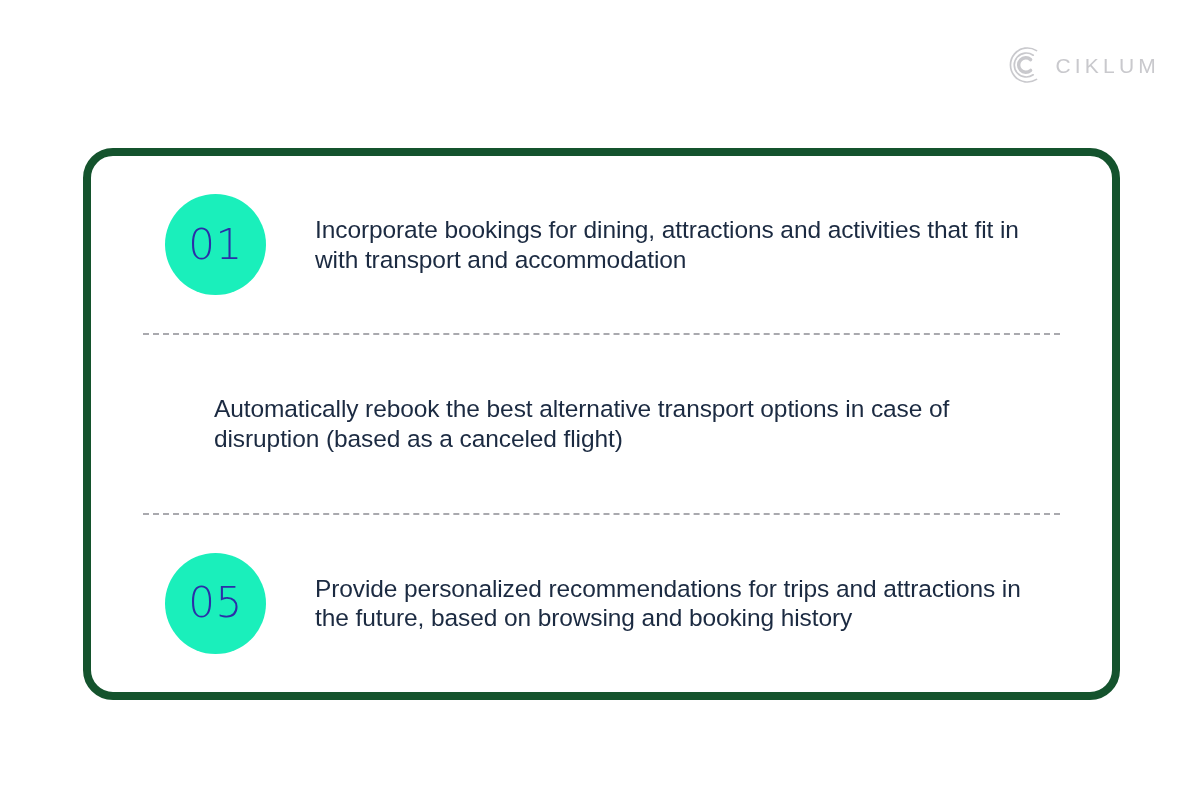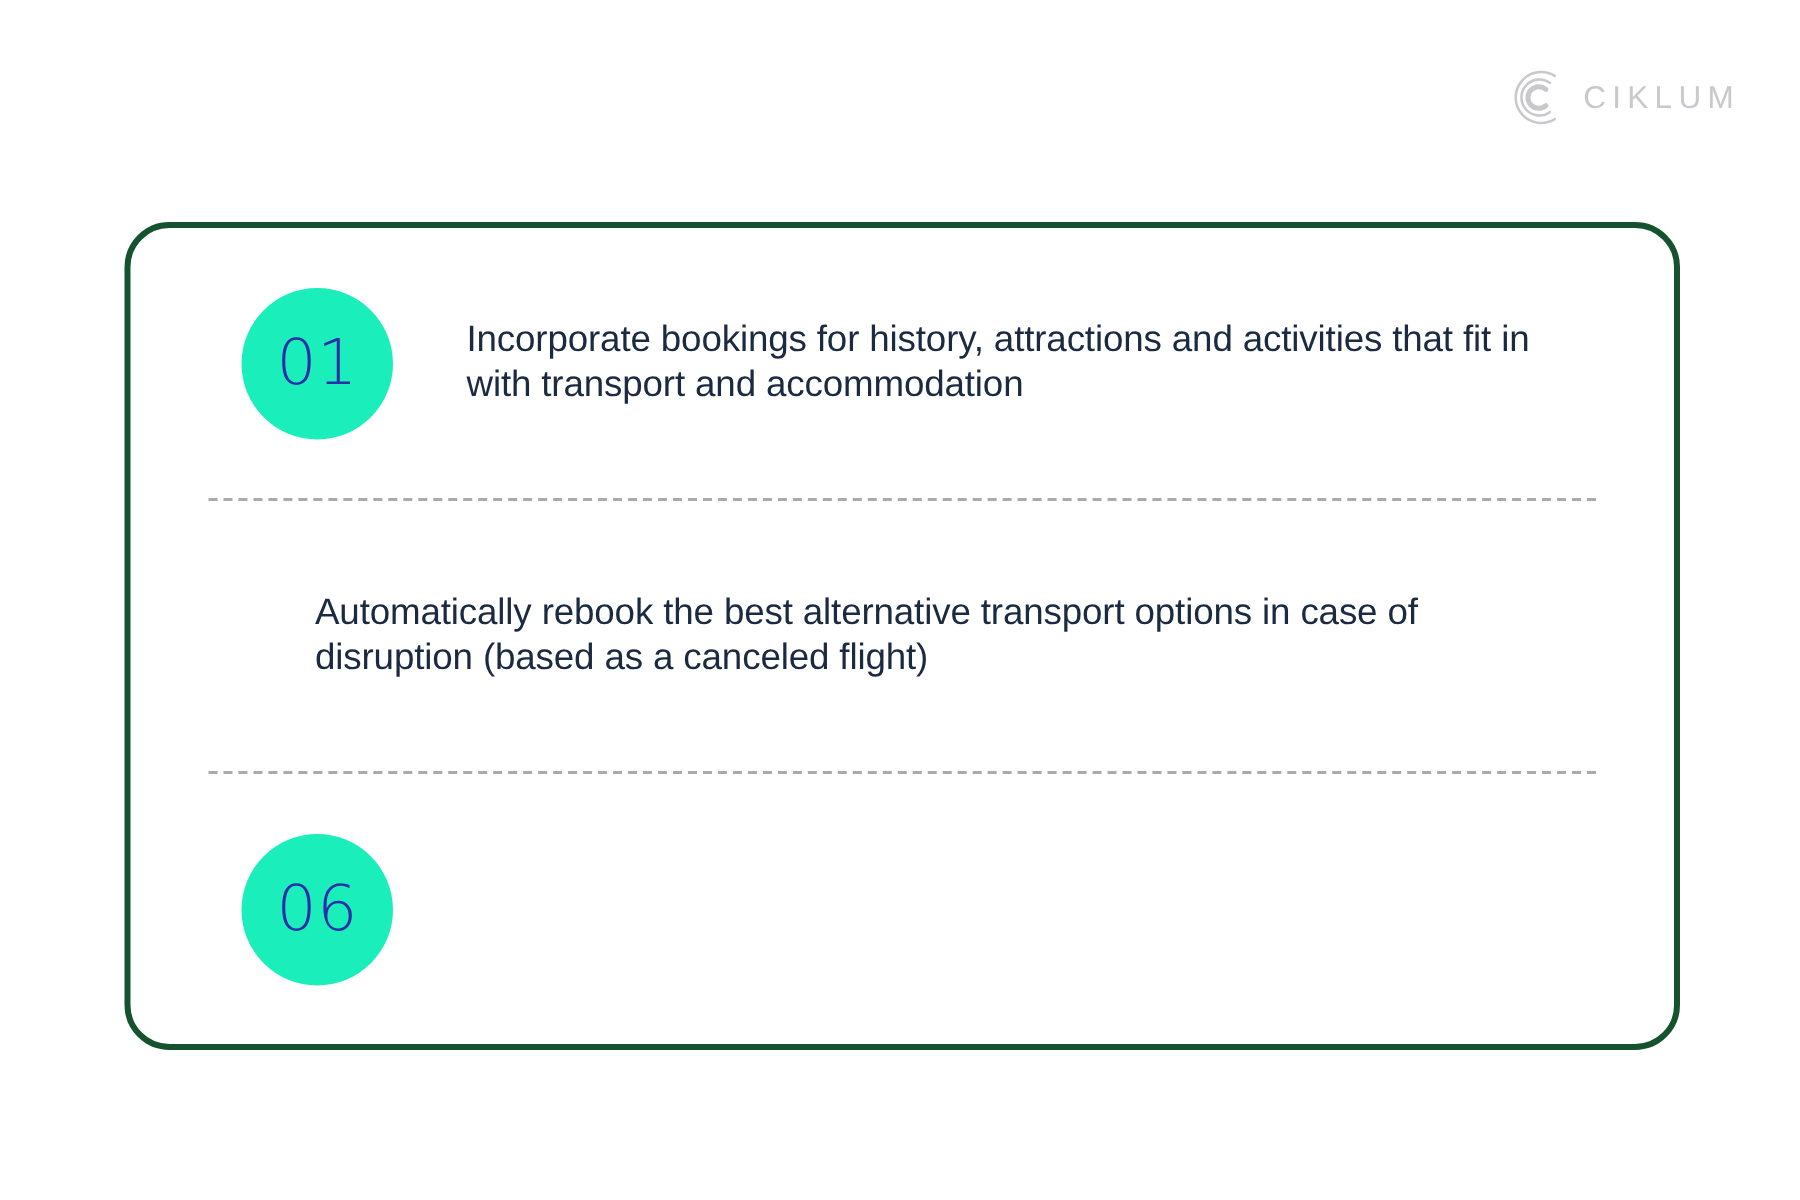--- a/index.html
+++ b/index.html
@@ -42,21 +42,21 @@
   }
 
   
   .card {
     position: absolute;
     left: 83px;
     top: 148px;
     width: 1037px;
     height: 552px;
     box-sizing: border-box;
-    border: 4px solid #14532d;
+    border: 8px solid #14532d;
     border-radius: 30px;
     background: #ffffff;
   }
 
   .list {
     position: absolute;
     left: 0;
     top: 0;
     width: 100%;
     height: 100%;
@@ -123,29 +123,30 @@
     </svg>
   </span>
   <span class="brand-word">CIKLUM</span>
 </div>
 
 <div class="card">
   <div class="list">
 
     <div class="row">
       <div class="badge">01</div>
-      <div class="row-text">Incorporate bookings for history, attractions and activities that fit in with transport and accommodation</div>
+      <div class="row-text">Incorporate bookings for dining, attractions and activities that fit in with transport and accommodation</div>
     </div>
 
     <div class="divider"></div>
 
     <div class="row">
       <div class="row-text">Automatically rebook the best alternative transport options in case of disruption (based as a canceled flight)</div>
     </div>
 
     <div class="divider"></div>
 
     <div class="row">
-      <div class="badge">06</div>
+      <div class="badge">05</div>
+      <div class="row-text">Provide personalized recommendations for trips and attractions in the future, based on browsing and booking history</div>
     </div>
 
   </div>
 </div>
 
 </body></html>

